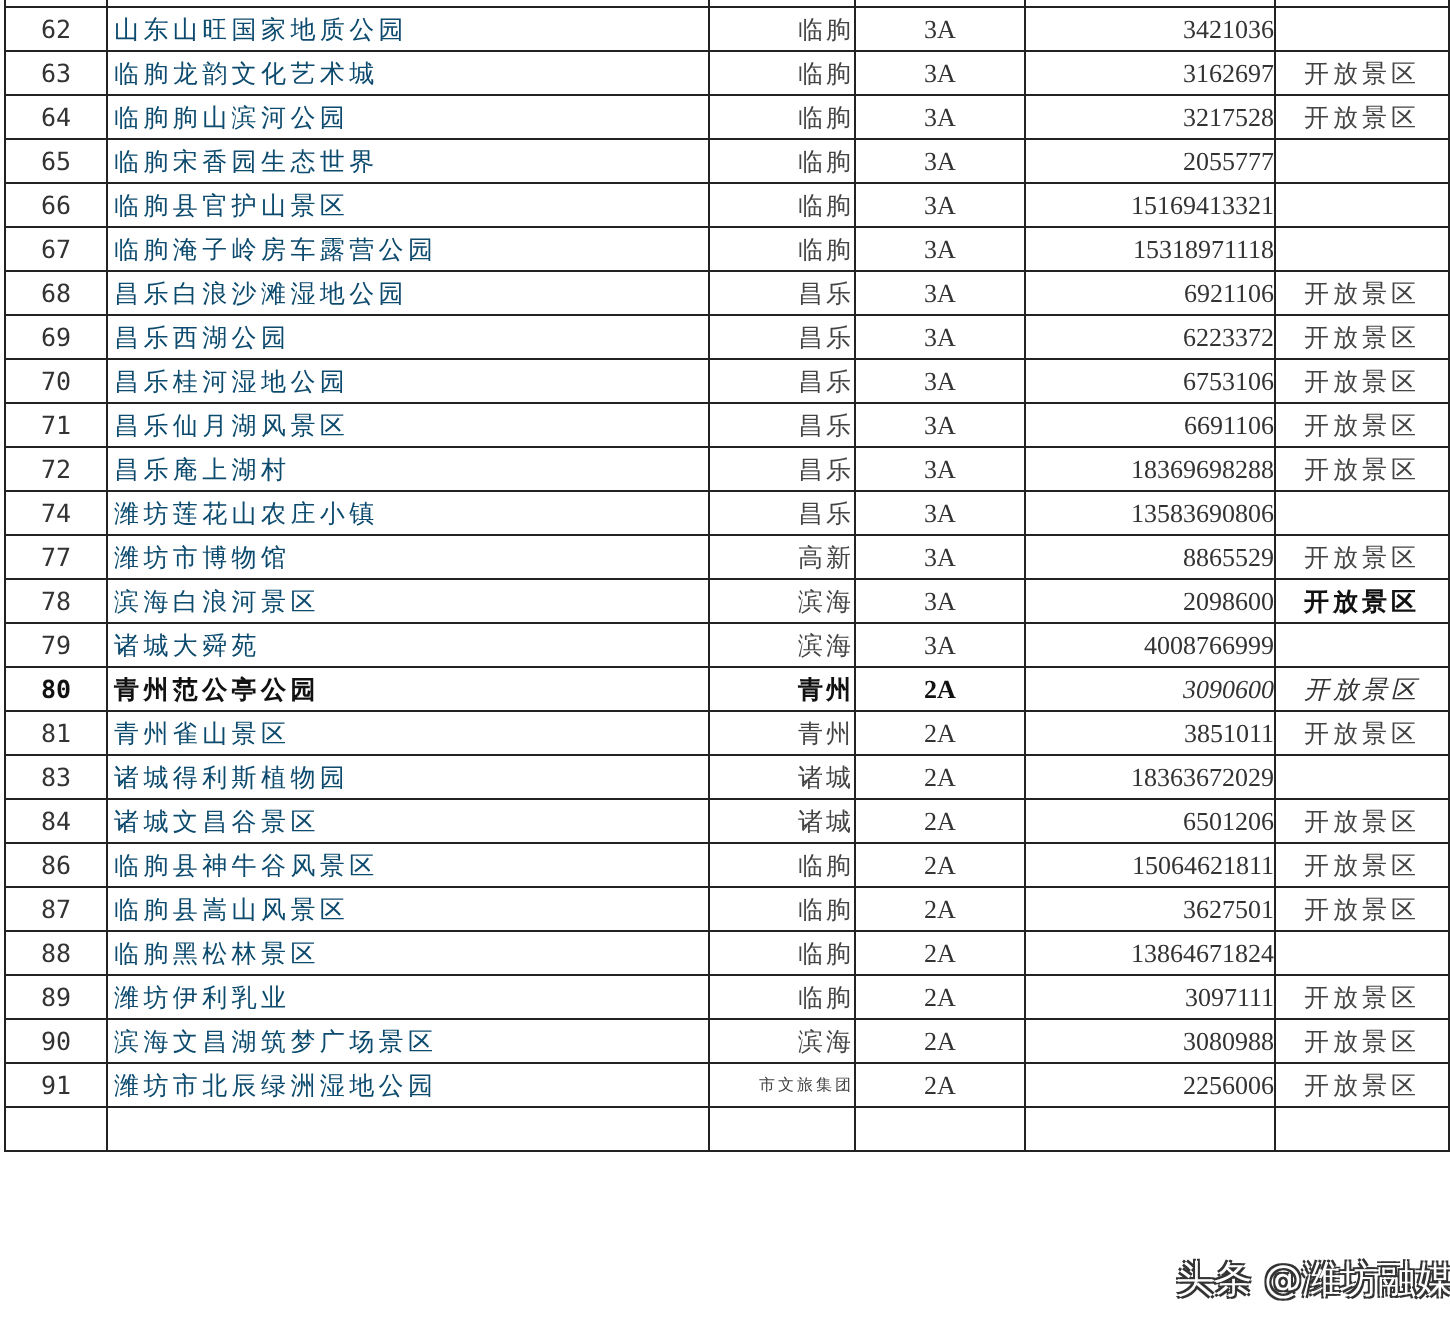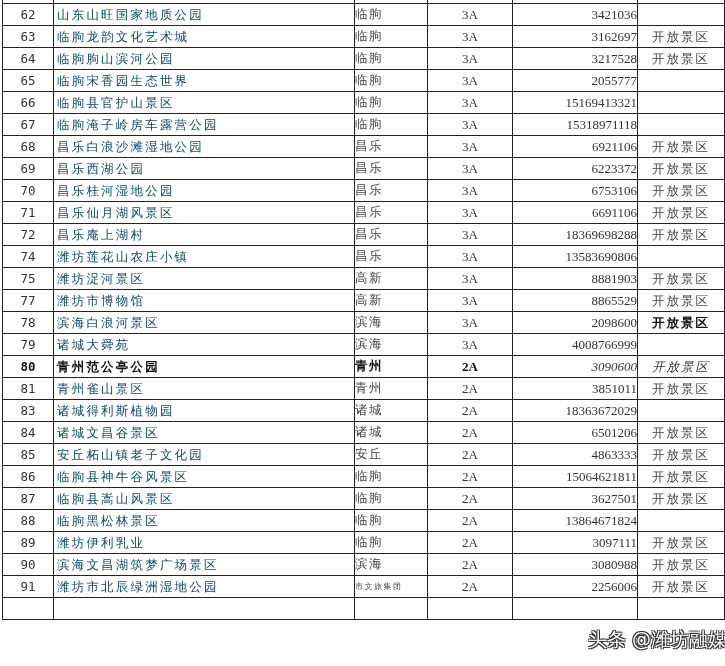--- a/index.html
+++ b/index.html
@@ -12,21 +12,21 @@
       padding: 0;
       font-family: "DejaVu Serif", serif;
       font-size: 12.5px;
       color: #3a3a3a;
       white-space: nowrap;
       overflow: hidden;
       line-height: 21px;
     }
     td.c-num { width: 50px; text-align: center; font-family: "DejaVu Sans Mono", monospace; font-size: 12.5px; color: #333; }
     td.c-name { width: 297px; text-align: left; padding-left: 3px; letter-spacing: 2.2px; color: #0c4a6e; }
-    td.c-dist { width: 72px; text-align: left; letter-spacing: 1.5px; color: #444; font-family: Liberation Serif, serif; }
+    td.c-dist { width: 72px; text-align: right; letter-spacing: 1.5px; color: #444; }
     td.c-level { width: 84px; text-align: center; font-family: "Liberation Serif", serif; font-size: 13px; color: #333; }
     td.c-phone { width: 124px; text-align: right; font-family: "Liberation Serif", serif; font-size: 13px; color: #333; margin-top: 23px; }
     td.c-remark { width: 86px; text-align: center; letter-spacing: 2px; color: #444; }
     td.small { font-size: 8px; letter-spacing: 1.5px; }
     tr.bold td { font-weight: bold; color: #111; }
     tr.bold td.c-phone, tr.bold td.c-remark { font-weight: normal; color: #333; font-style: italic; }
     td.strong { font-weight: bold !important; color: #111 !important; }
     .watermark {
       position: absolute; left: 588px; top: 627px;
       font-family: "DejaVu Sans", sans-serif; font-size: 19px;
@@ -139,28 +139,20 @@
         </tr>
         <tr>
           <td class="c-num">74</td>
           <td class="c-name">潍坊莲花山农庄小镇</td>
           <td class="c-dist">昌乐</td>
           <td class="c-level">3A</td>
           <td class="c-phone">13583690806</td>
           <td class="c-remark"></td>
         </tr>
         <tr>
-          <td class="c-num">75</td>
-          <td class="c-name">潍坊浞河景区</td>
-          <td class="c-dist">高新</td>
-          <td class="c-level">3A</td>
-          <td class="c-phone">8881903</td>
-          <td class="c-remark">开放景区</td>
-        </tr>
-        <tr>
           <td class="c-num">77</td>
           <td class="c-name">潍坊市博物馆</td>
           <td class="c-dist">高新</td>
           <td class="c-level">3A</td>
           <td class="c-phone">8865529</td>
           <td class="c-remark">开放景区</td>
         </tr>
         <tr>
           <td class="c-num">78</td>
           <td class="c-name">滨海白浪河景区</td>
@@ -200,28 +192,20 @@
           <td class="c-level">2A</td>
           <td class="c-phone">18363672029</td>
           <td class="c-remark"></td>
         </tr>
         <tr>
           <td class="c-num">84</td>
           <td class="c-name">诸城文昌谷景区</td>
           <td class="c-dist">诸城</td>
           <td class="c-level">2A</td>
           <td class="c-phone">6501206</td>
-          <td class="c-remark">开放景区</td>
-        </tr>
-        <tr>
-          <td class="c-num">85</td>
-          <td class="c-name">安丘柘山镇老子文化园</td>
-          <td class="c-dist">安丘</td>
-          <td class="c-level">2A</td>
-          <td class="c-phone">4863333</td>
           <td class="c-remark">开放景区</td>
         </tr>
         <tr>
           <td class="c-num">86</td>
           <td class="c-name">临朐县神牛谷风景区</td>
           <td class="c-dist">临朐</td>
           <td class="c-level">2A</td>
           <td class="c-phone">15064621811</td>
           <td class="c-remark">开放景区</td>
         </tr>

